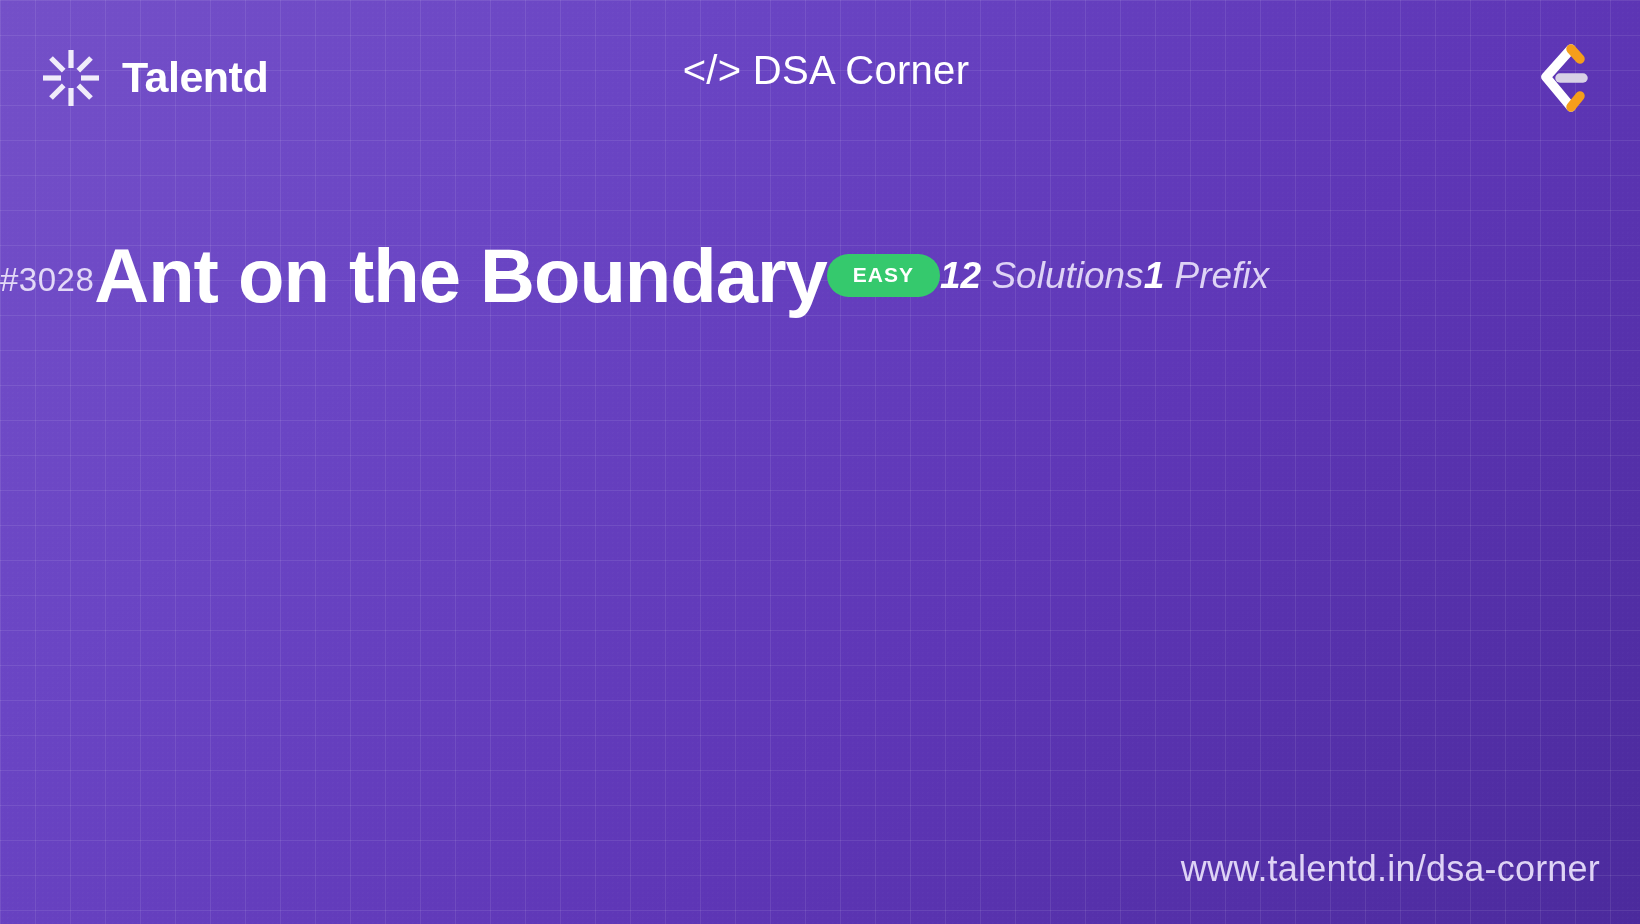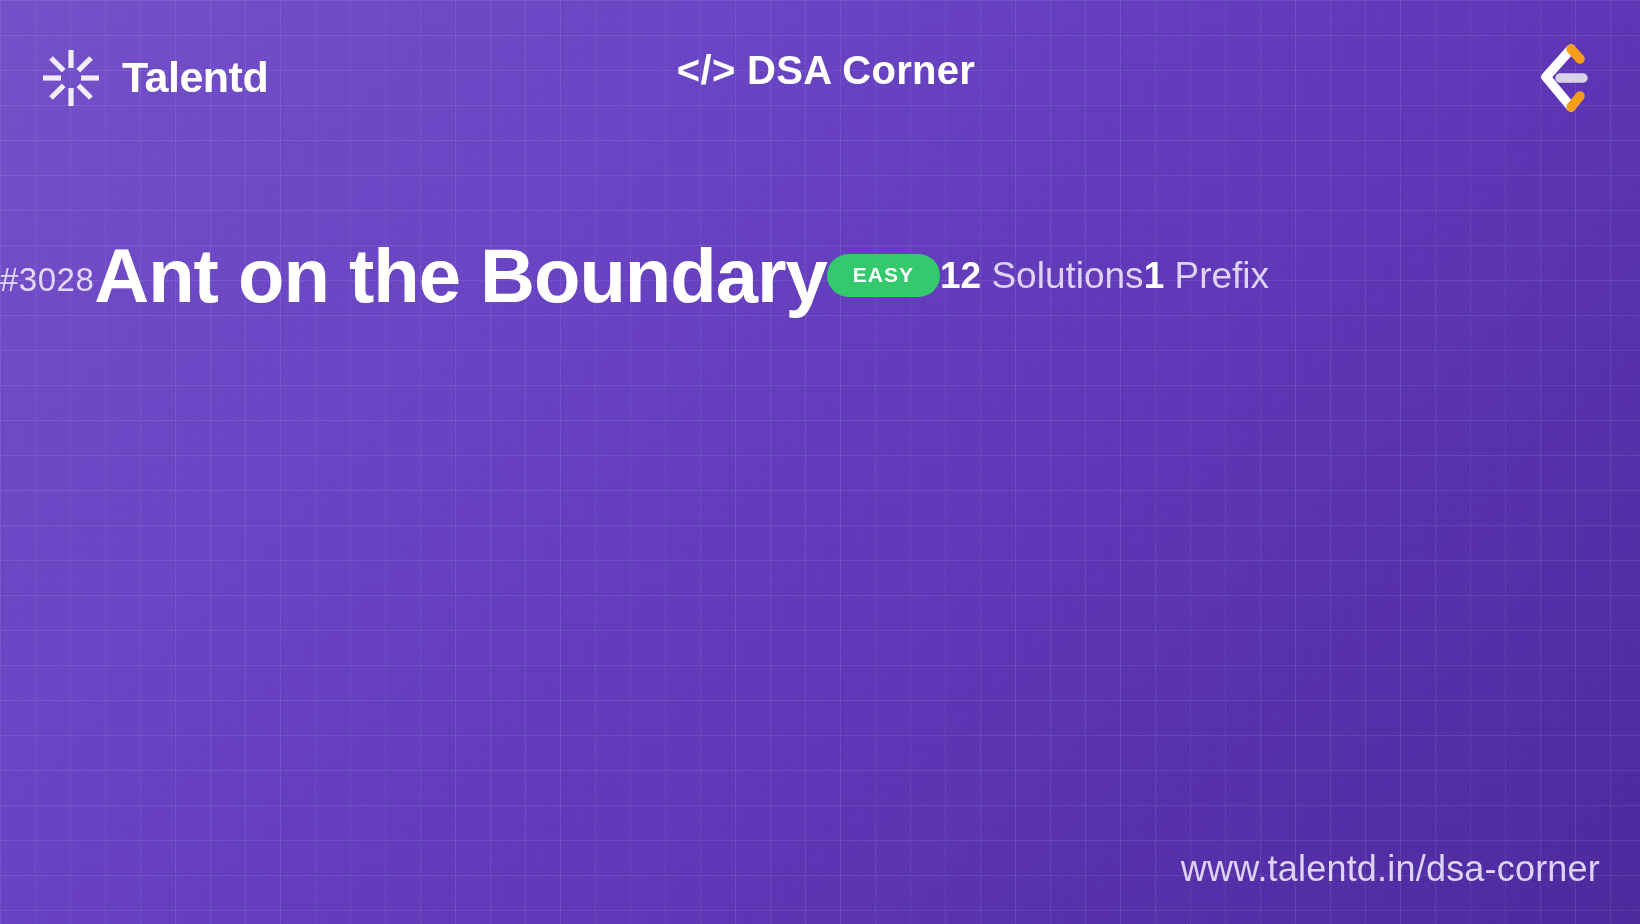--- a/index.html
+++ b/index.html
@@ -56,21 +56,21 @@
     font-weight:700;
     letter-spacing:-0.5px;
     line-height:1;
   }
 
   .header-title {
     position:absolute; left:12px; right:0; top:48px;
     text-align:center;
     color:#ffffff;
     font-size:40px;
-    font-weight:700;
+    font-weight:400;
     letter-spacing:0.3px;
     z-index:4;
   }
   .header-title .code-tag { font-family:"Liberation Sans", sans-serif; }
 
   .source-logo {
     margin-left:auto;
     width:82px; height:82px;
     position:relative;
     flex:none;
@@ -133,20 +133,21 @@
     white-space:nowrap;
   }
 
   .stat {
     color:#ded3f5;
     font-size:37px;
     font-weight:400;
     line-height:1.0;
     margin-bottom:24px;
     text-align:right;
+    font-style:italic;
   }
   .stat .num {
     color:#ffffff;
     font-weight:700;
   }
 
   
   .footer {
     position:absolute;
     right:40px;

